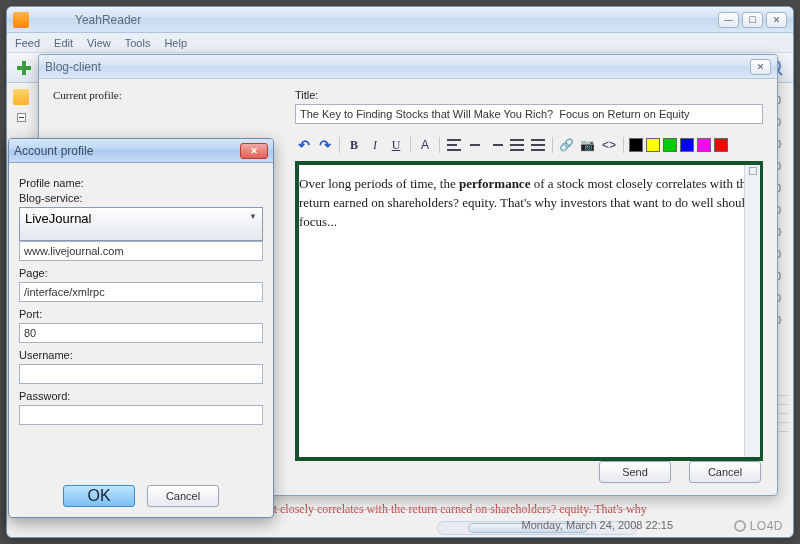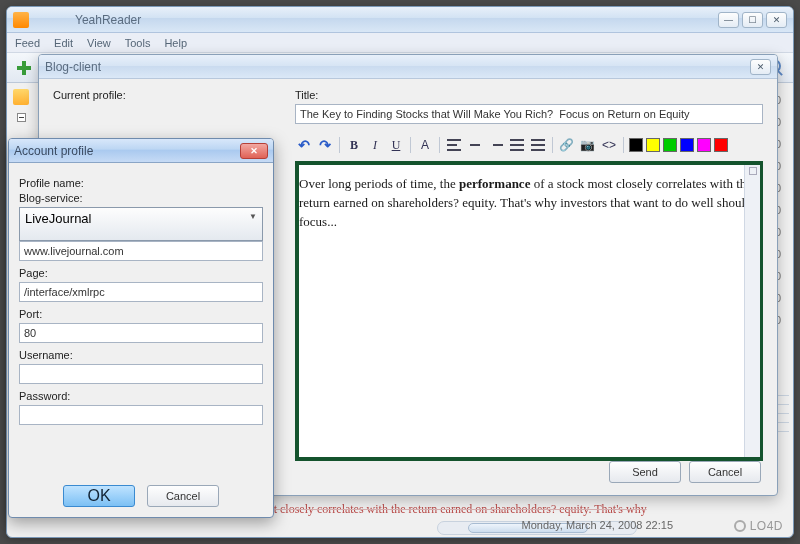--- a/index.html
+++ b/index.html
@@ -110,21 +110,21 @@
   height: 24px;
   background: linear-gradient(#e8f0fa,#d6e4f4 48%,#cadbef 50%,#dbe8f7);
   border-radius: 3px 3px 0 0;
   display:flex; align-items:center; padding: 0 6px;
   border-bottom:1px solid #b8c8dc;
 }
 .dlg-title { color:#5a6c80; font-size:12px; flex:1; }
 .blog-body { padding: 10px 14px; position: relative; height: calc(100% - 24px);}
 .lbl { color:#222; margin-bottom: 3px; display:block;}
 .title-row { position:absolute; left: 256px; top: 10px; width: 468px;}
-.profile-row { position:absolute; left: 14px; top: 10px; width: 200px;}
+.profile-row { position:absolute; left: 14px; top: 10px; width: 200px; font-family: Liberation Serif, serif;}
 .text-input {
   width: 100%; height: 20px;
   border: 1px solid #a8b4c4; background: #fff;
   padding: 2px 4px; font-size: 11px; color:#333;
 }
 .editor-toolbar {
   position:absolute; left: 256px; top: 54px; width: 468px;
   height: 24px; display:flex; align-items:center; gap: 3px;
 }
 .et-btn { width:18px; height:18px; display:flex; align-items:center;
@@ -144,21 +144,21 @@
   background: #fff; border: 4px solid #14532d;
   padding: 10px 0; font-family: Georgia, serif;
   font-size: 13px; color: #1a1a1a; line-height: 1.45;
 }
 .scrollbar-stub { position:absolute; right:-1px; top:0; width:16px; height:100%;
   background:#eef1f6; border-left:1px solid #d0d8e4;}
 .scroll-thumb { position:absolute; top:2px; right:3px; width:8px; height:8px;
   border:1px solid #aab; }
 .blog-footer {
   position:absolute; right: 16px; bottom: 12px;
-  display:flex; gap:8px;padding-left:44px;
+  display:flex; gap:18px;padding-left:44px;
 }
 .btn {
   min-width: 72px; height: 22px;
   background: linear-gradient(#fefefe,#e6e9ee);
   border: 1px solid #9aa8b8; border-radius: 3px;
   font-size: 11px; color:#333; cursor:pointer;
   padding: 0 12px;
 }
 
 

